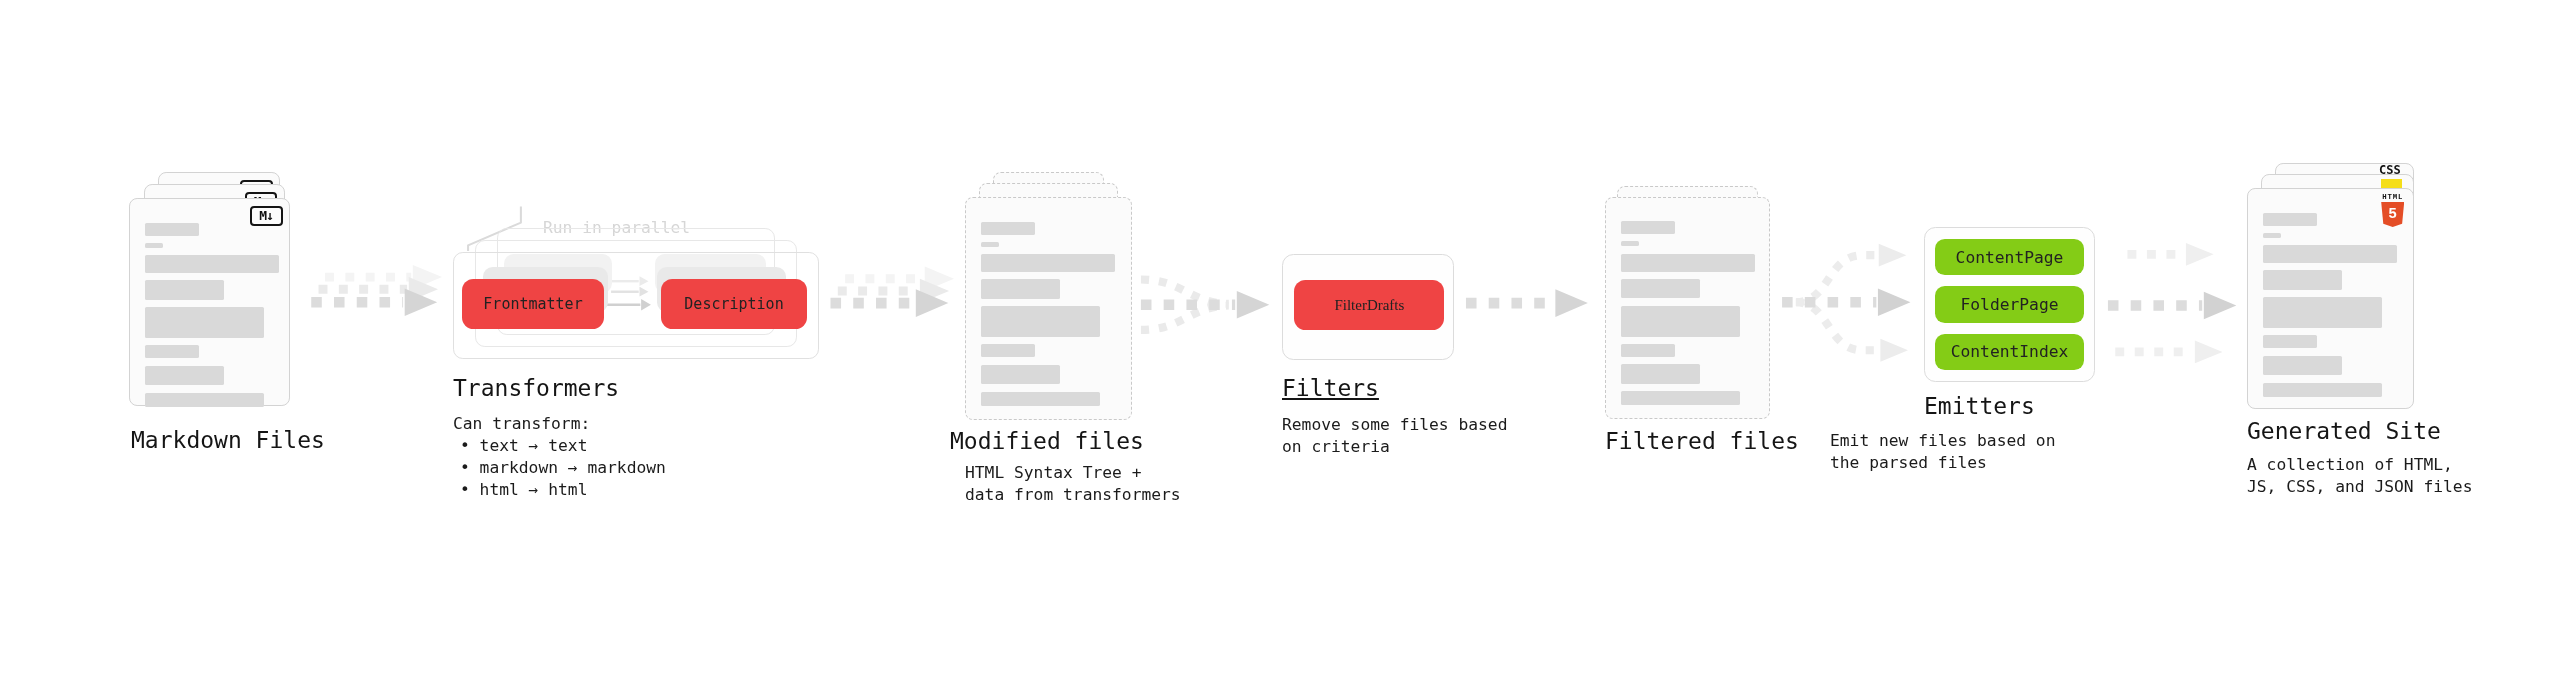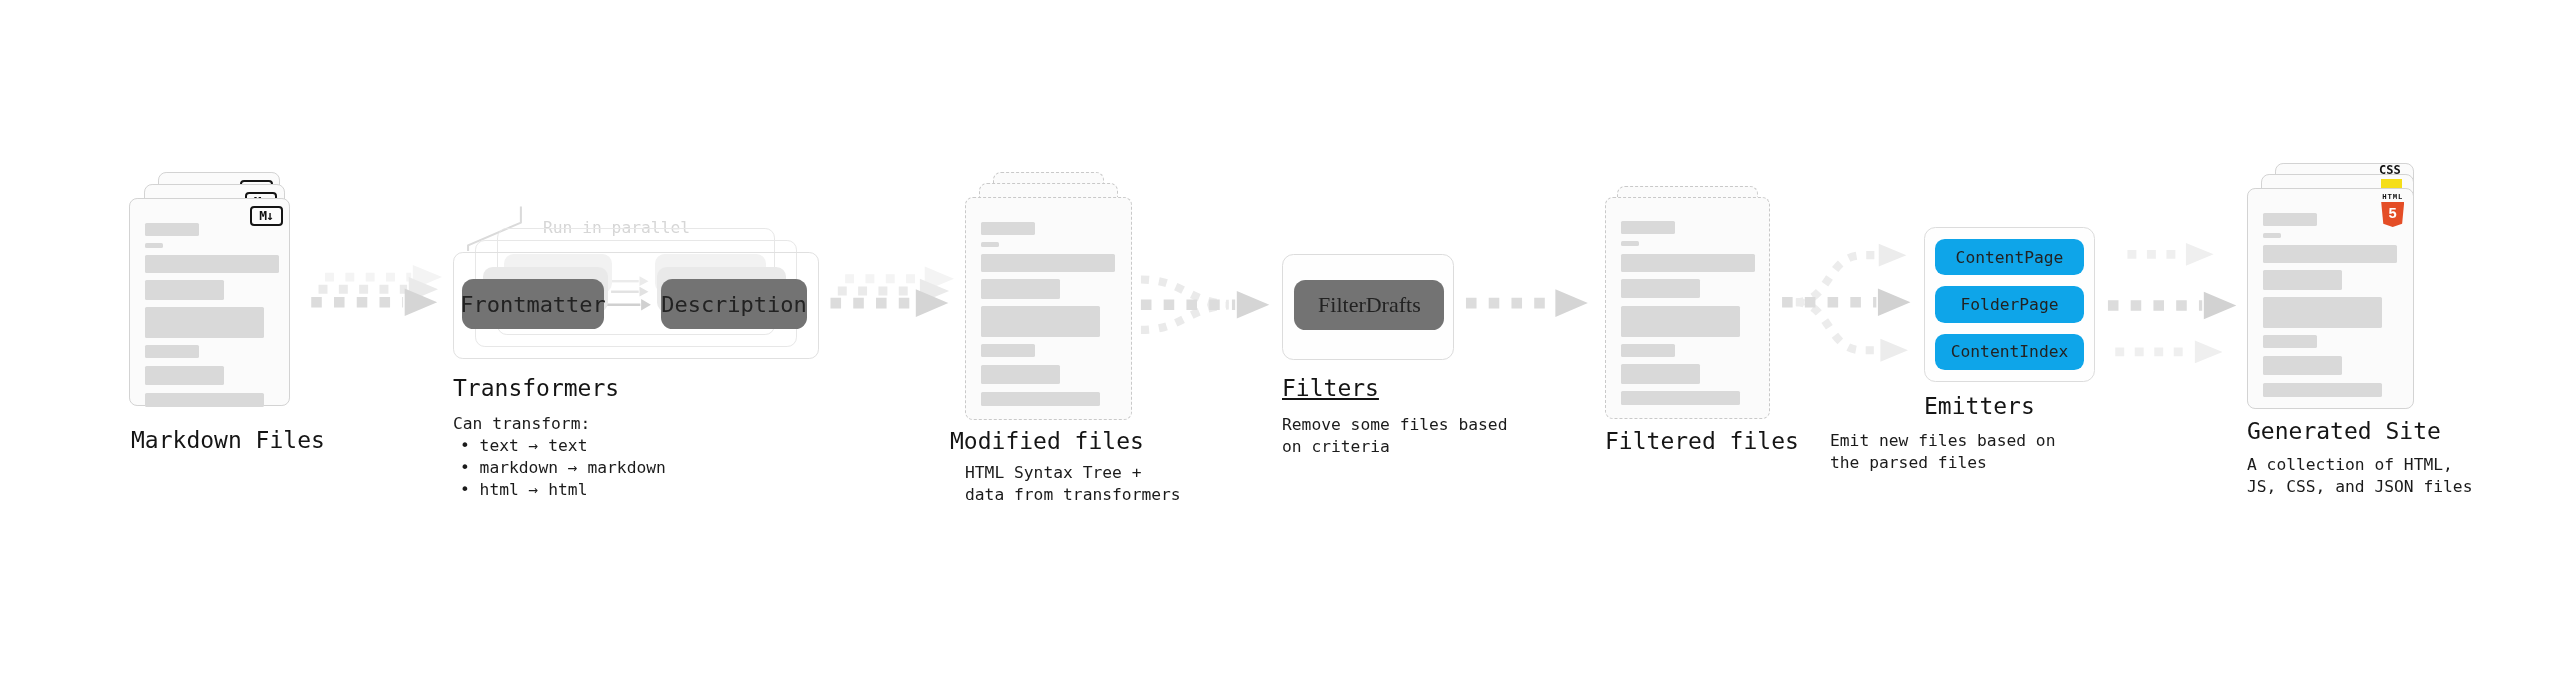--- a/index.html
+++ b/index.html
@@ -15,28 +15,28 @@
   .card{position:absolute;background:#fbfbfb;border:1.6px solid #d3d3d3;border-radius:8.1px;box-sizing:border-box;}
   .card.dashed{border:1.6px dashed #c9c9c9;}
   .bars{position:absolute;left:14.6px;top:23.6px;display:flex;flex-direction:column;gap:7.3px;}
   .ph-bar{background:#d9d9d9;border-radius:1.6px;}
 
   .md-badge{position:absolute;top:6.5px;right:6.5px;width:32.5px;height:20.3px;border:2.4px solid #151515;
             border-radius:4.1px;background:#fcfcfc;font-weight:bold;font-size:13px;letter-spacing:-0.8px;
             display:flex;align-items:center;justify-content:center;color:#111;box-sizing:border-box;}
 
   .box{position:absolute;background:#fefefe;border:1.6px solid #dcdcdc;border-radius:11.4px;box-sizing:border-box;}
-  .pill{position:absolute;background:#737373;border-radius:11.4px;display:flex;align-items:center;
-        justify-content:center;font-size:22px;color:#222;box-sizing:border-box;}
+  .pill{position:absolute;background:#ef4444;border-radius:11.4px;display:flex;align-items:center;
+        justify-content:center;font-size:15px;color:#222;box-sizing:border-box;}
   .fpill{position:absolute;border-radius:9.8px;}
   .fpill.l2{background:#e9e9e9;}
   .fpill.l3{background:#f2f2f2;}
   .outline{position:absolute;border:1.6px solid #e7e7e7;border-radius:9.8px;background:transparent;box-sizing:border-box;}
 
-  .epill{background:#0ea5e9;border-radius:9.8px;height:37px;display:flex;align-items:center;
+  .epill{background:#84cc16;border-radius:9.8px;height:37px;display:flex;align-items:center;
          justify-content:center;font-size:16.3px;color:#222;}
 
   .cssbadge{position:absolute;top:3.3px;right:13px;width:21px;height:9px;font-size:12px;font-weight:bold;
             color:#111;text-align:center;line-height:6.5px;border-bottom:2.4px solid #2862e9;}
   .jsbadge{position:absolute;top:4.1px;right:11.4px;width:21px;height:14px;background:#f5de19;}
   .html5{position:absolute;top:4.9px;right:8.1px;width:24.4px;text-align:center;font-family:Liberation Mono, monospace;}
   .html5-word{font-size:7.3px;font-weight:bold;color:#111;letter-spacing:0.8px;line-height:7.3px;}
   .html5-shield{width:23px;height:25px;margin:0.8px auto 0;background:#e44d26;
                 clip-path:polygon(0 0,100% 0,91% 87%,50% 100%,9% 87%);
                 color:#fff;font-size:14.6px;font-weight:bold;display:flex;align-items:center;justify-content:center;}

